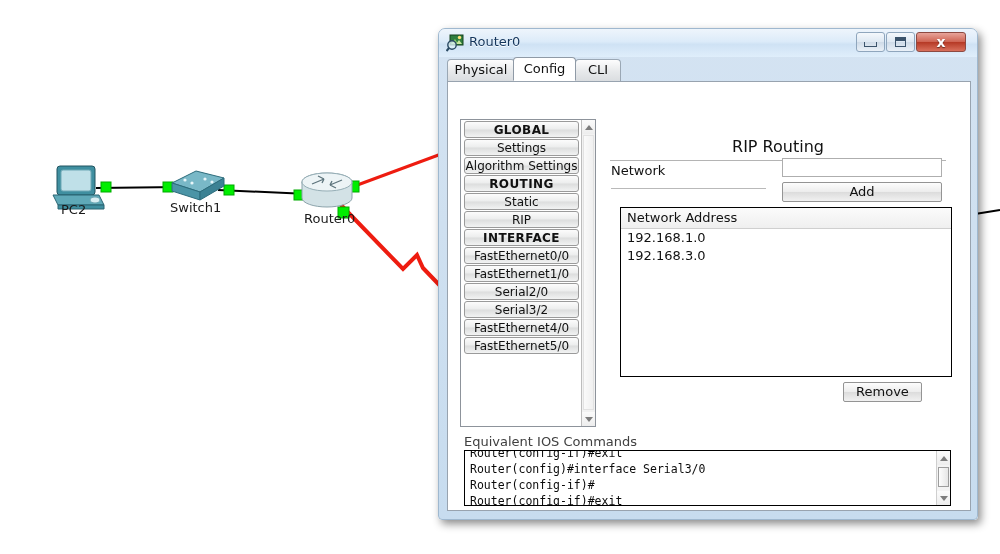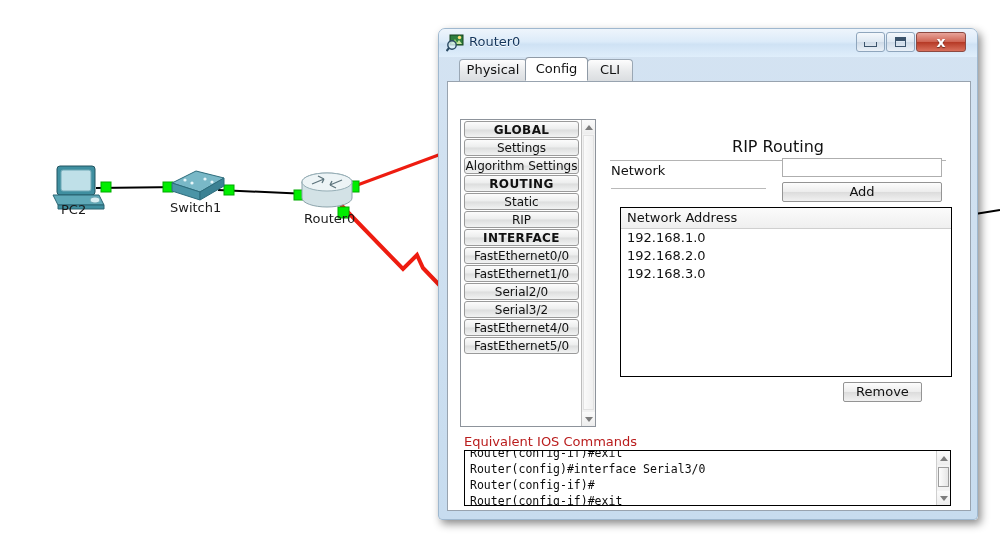--- a/index.html
+++ b/index.html
@@ -57,21 +57,20 @@
   .glyph-close{color:#fff;font-size:14px;font-weight:bold;font-family:"DejaVu Sans",sans-serif;
      text-shadow:0 1px 1px rgba(0,0,0,0.5);line-height:1;}
 
   
   #tabs{position:absolute;left:8px;top:30px;width:524px;height:22px;}
   .tab{
     position:absolute;top:0;height:22px;box-sizing:border-box;
     border:1px solid #9aa7b4;border-bottom:none;border-radius:4px 4px 0 0;
     font-size:13px;color:#111;text-align:center;line-height:20px;
     background:linear-gradient(to bottom,#fdfdfd,#e7e9eb 55%,#dadde0);
-    margin-left:12px;
   }
   .tab.active{
     background:#ffffff;border-color:#8f9aa6;z-index:3;height:24px;line-height:22px;
     border-bottom:1px solid #fff;
   }
 
   #panel{
     position:absolute;left:8px;top:52px;width:524px;height:430px;
     background:#ffffff;border:1px solid #98a3af;box-sizing:border-box;
   }
@@ -140,21 +139,21 @@
   .list-row{height:18px;line-height:18px;padding-left:6px;font-size:13px;color:#111;}
 
   #btn-remove{
     position:absolute;left:395px;top:300px;width:79px;height:20px;
     border:1px solid #949494;border-radius:2px;box-sizing:border-box;
     background:linear-gradient(to bottom,#fdfdfd,#ededed 48%,#dcdcdc 52%,#f1f1f1);
     font-size:13px;color:#111;text-align:center;line-height:18px;
   }
 
   
-  #ios-label{position:absolute;left:16px;top:352px;font-size:13px;color:#b91c1c;}
+  #ios-label{position:absolute;left:16px;top:352px;font-size:13px;color:#404040;}
   #ios-box{
     position:absolute;left:16px;top:368px;width:487px;height:56px;
     border:1px solid #000;background:#fff;box-sizing:border-box;overflow:hidden;
   }
   #ios-text{
     position:absolute;left:5px;top:-6px;width:450px;
     font-family:"DejaVu Sans Mono","Liberation Mono",monospace;
     font-size:11.5px;line-height:16px;color:#0b0b0b;white-space:pre;
   }
   #ios-scroll{
@@ -284,21 +283,20 @@
     <div id="rip-rule"></div>
 
     <div id="lbl-network">Network</div>
     <input id="inp-network" type="text" placeholder="" style="">
     <div id="rule2"></div>
     <div id="btn-add">Add</div>
 
     <div id="listbox">
       <div id="list-header">Network Address</div>
       <div class="list-row">192.168.1.0</div>
-      <div class="list-row">192.168.2.0</div>
       <div class="list-row">192.168.3.0</div>
     </div>
 
     <div id="btn-remove">Remove</div>
 
     <div id="ios-label">Equivalent IOS Commands</div>
     <div id="ios-box">
       <div id="ios-text">Router(config-if)#exit
 Router(config)#interface Serial3/0
 Router(config-if)#

